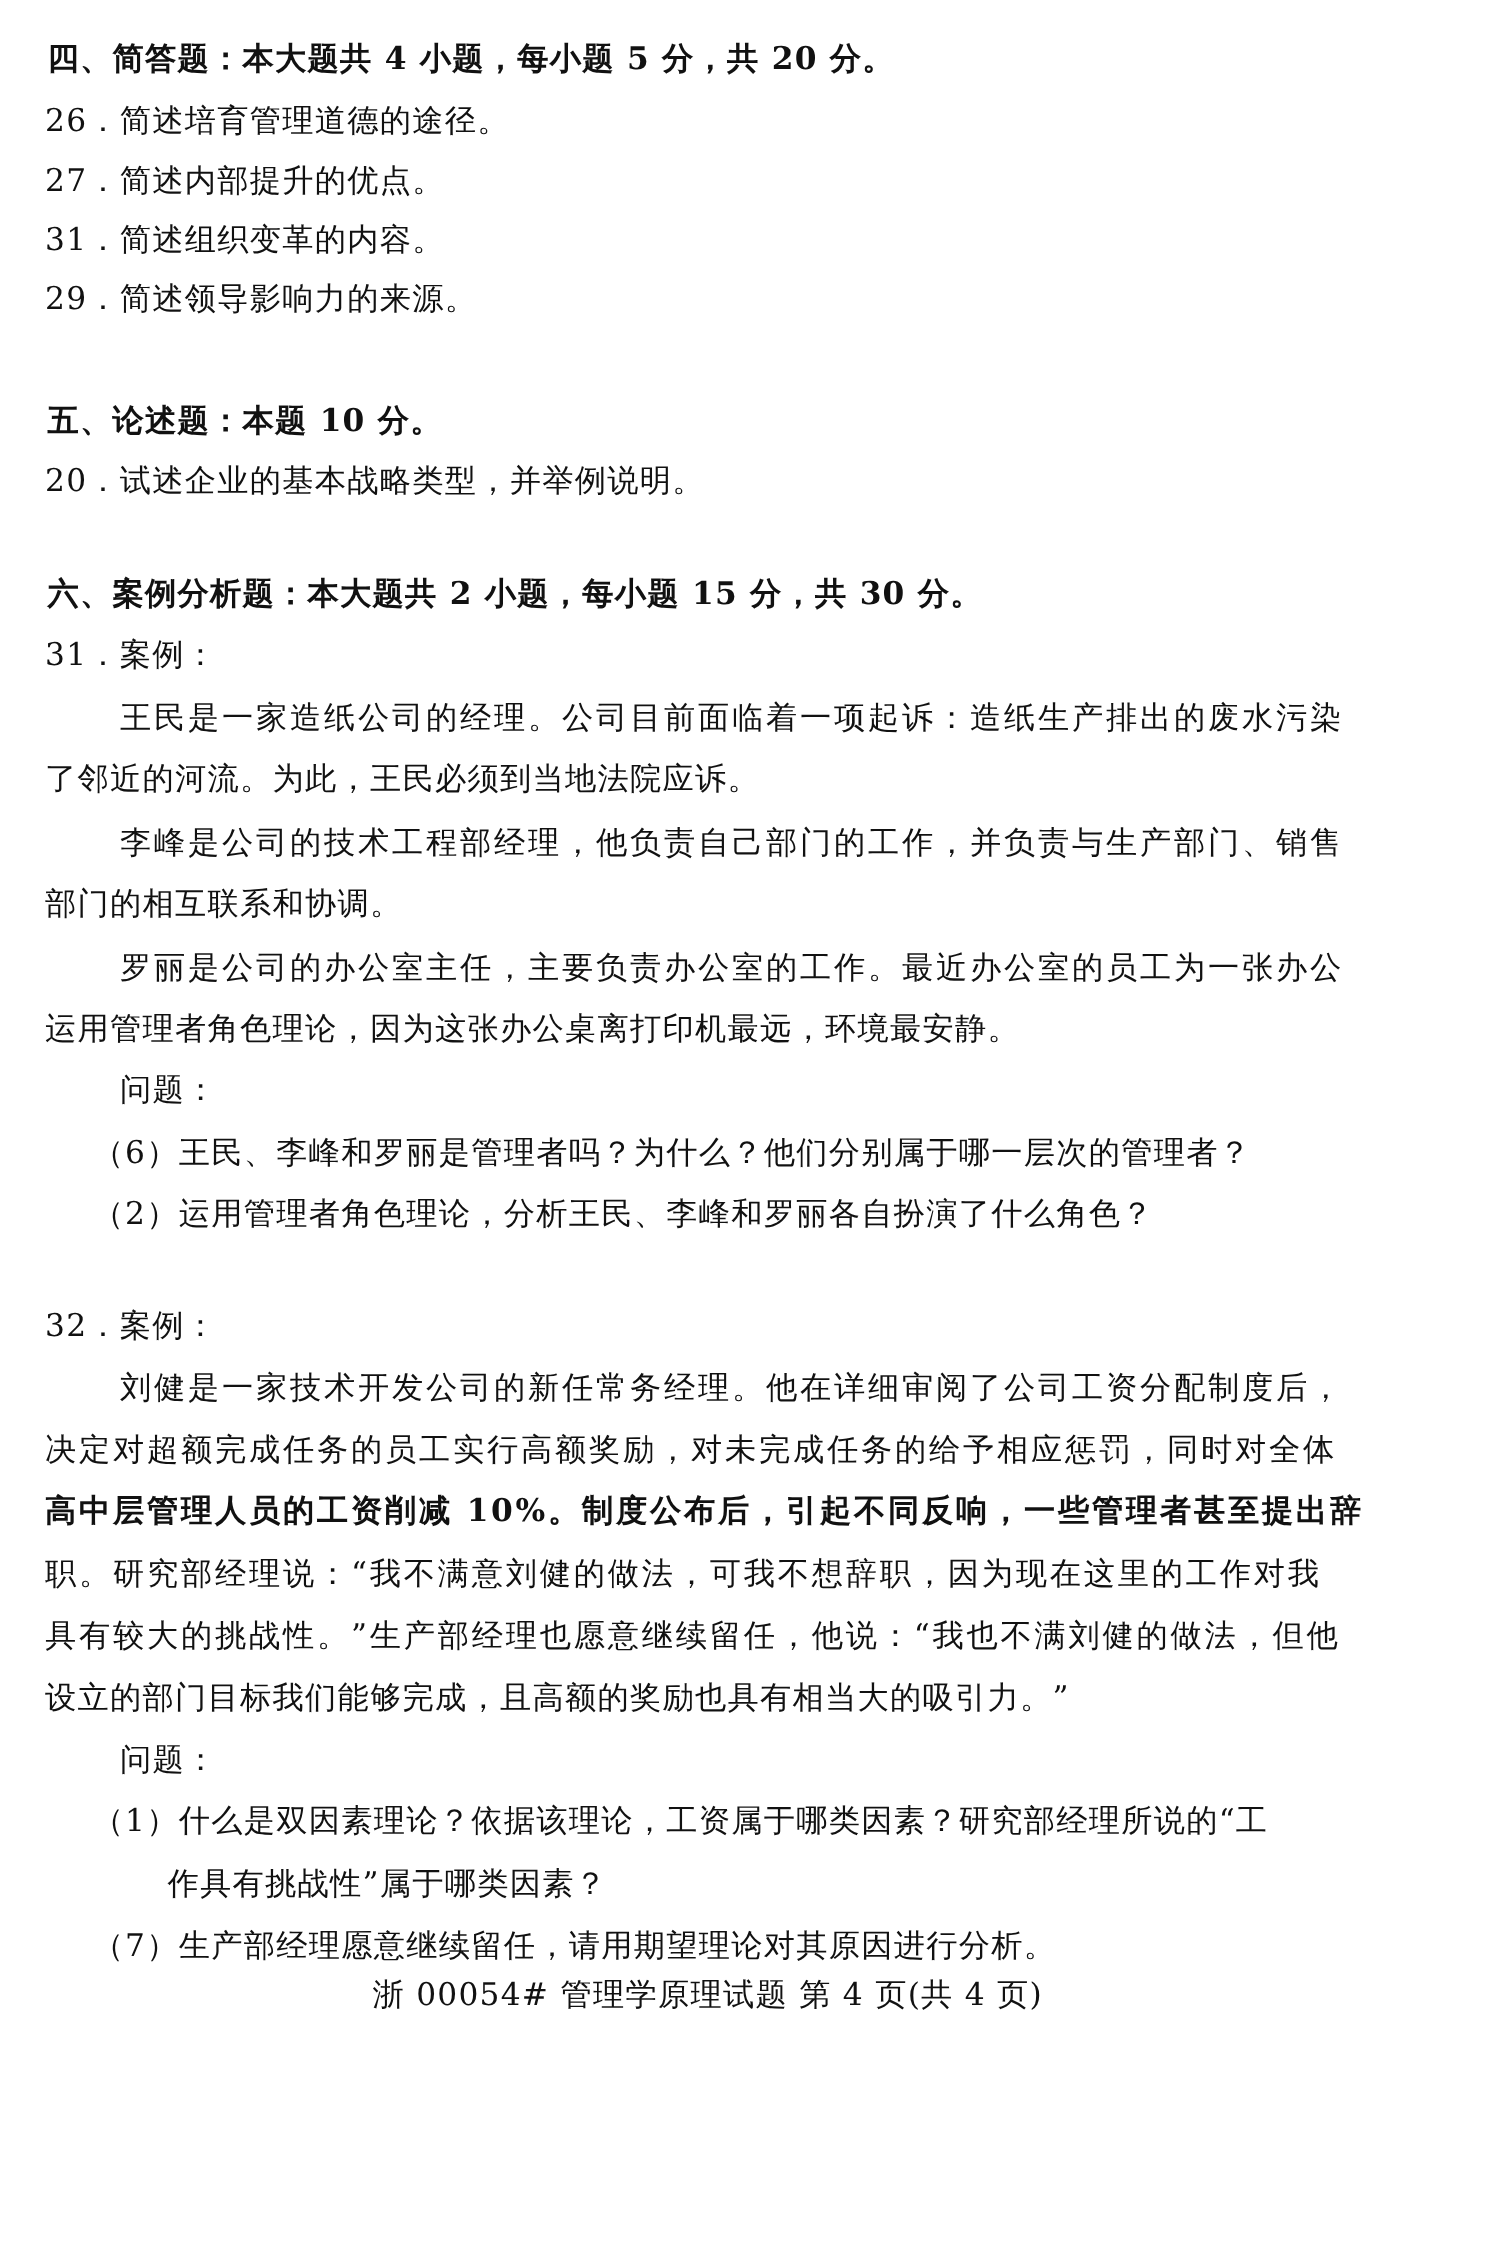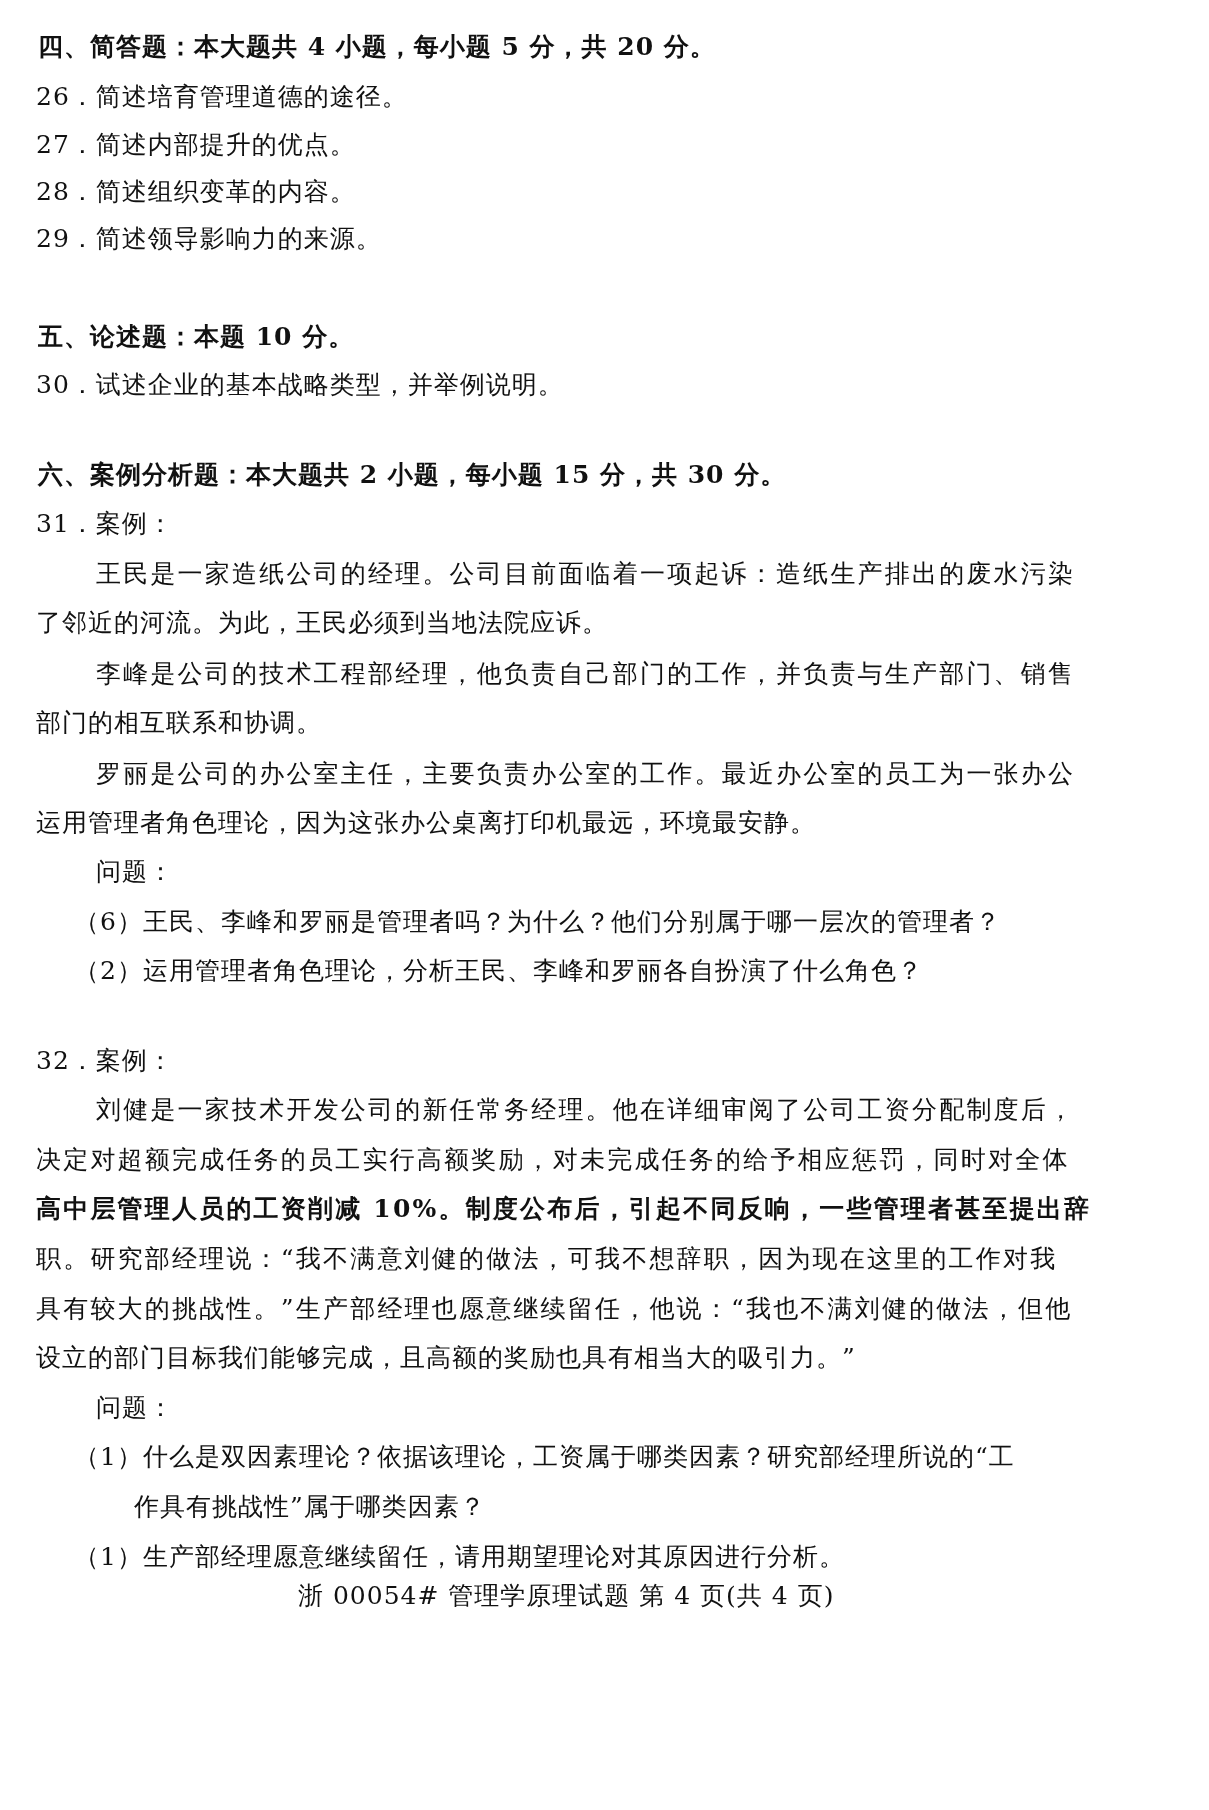--- a/index.html
+++ b/index.html
@@ -15,25 +15,25 @@
   .sec { font-weight: bold; }
   .just { letter-spacing: 2.2px; }
   .footer { font-size: 25px; }
 </style>
 </head>
 <body>
 
 <div class="line sec" style="top:30px;left:38px;">四、简答题：本大题共 4 小题，每小题 5 分，共 20 分。</div>
 <div class="line" style="top:80px;left:36px;">26．简述培育管理道德的途径。</div>
 <div class="line" style="top:128px;left:36px;">27．简述内部提升的优点。</div>
-<div class="line" style="top:175px;left:36px;">28．简述组织变革的内容。</div>
+<div class="line" style="top:175px;left:36px;">31．简述组织变革的内容。</div>
 <div class="line" style="top:222px;left:36px;">29．简述领导影响力的来源。</div>
 
 <div class="line sec" style="top:320px;left:38px;">五、论述题：本题 10 分。</div>
-<div class="line" style="top:368px;left:36px;">30．试述企业的基本战略类型，并举例说明。</div>
+<div class="line" style="top:368px;left:36px;">20．试述企业的基本战略类型，并举例说明。</div>
 
 <div class="line sec" style="top:458px;left:38px;">六、案例分析题：本大题共 2 小题，每小题 15 分，共 30 分。</div>
 
 <div class="line" style="top:507px;left:36px;">31．案例：</div>
 <div class="line just" style="top:557px;left:96px;">王民是一家造纸公司的经理。公司目前面临着一项起诉：造纸生产排出的废水污染</div>
 <div class="line" style="top:606px;left:36px;">了邻近的河流。为此，王民必须到当地法院应诉。</div>
 <div class="line just" style="top:657px;left:96px;">李峰是公司的技术工程部经理，他负责自己部门的工作，并负责与生产部门、销售</div>
 <div class="line" style="top:706px;left:36px;">部门的相互联系和协调。</div>
 <div class="line just" style="top:757px;left:96px;">罗丽是公司的办公室主任，主要负责办公室的工作。最近办公室的员工为一张办公</div>
 <div class="line" style="top:806px;left:36px;">运用管理者角色理论，因为这张办公桌离打印机最远，环境最安静。</div>
@@ -44,15 +44,15 @@
 <div class="line" style="top:1044px;left:36px;">32．案例：</div>
 <div class="line just" style="top:1093px;left:96px;">刘健是一家技术开发公司的新任常务经理。他在详细审阅了公司工资分配制度后，</div>
 <div class="line just" style="top:1143px;left:36px;">决定对超额完成任务的员工实行高额奖励，对未完成任务的给予相应惩罚，同时对全体</div>
 <div class="line just" style="top:1192px;left:36px;font-weight:bold;">高中层管理人员的工资削减 10%。制度公布后，引起不同反响，一些管理者甚至提出辞</div>
 <div class="line just" style="top:1242px;left:36px;">职。研究部经理说：“我不满意刘健的做法，可我不想辞职，因为现在这里的工作对我</div>
 <div class="line just" style="top:1292px;left:36px;">具有较大的挑战性。”生产部经理也愿意继续留任，他说：“我也不满刘健的做法，但他</div>
 <div class="line" style="top:1341px;left:36px;">设立的部门目标我们能够完成，且高额的奖励也具有相当大的吸引力。”</div>
 <div class="line" style="top:1391px;left:96px;">问题：</div>
 <div class="line" style="top:1440px;left:74px;">（1）什么是双因素理论？依据该理论，工资属于哪类因素？研究部经理所说的“工</div>
 <div class="line" style="top:1490px;left:134px;">作具有挑战性”属于哪类因素？</div>
-<div class="line" style="top:1540px;left:74px;">（1）生产部经理愿意继续留任，请用期望理论对其原因进行分析。</div>
+<div class="line" style="top:1540px;left:74px;">（7）生产部经理愿意继续留任，请用期望理论对其原因进行分析。</div>
 
 <div class="line footer" style="top:1579px;left:298px;">浙 00054# 管理学原理试题 第 4 页(共 4 页)</div>
 
 </body></html>

